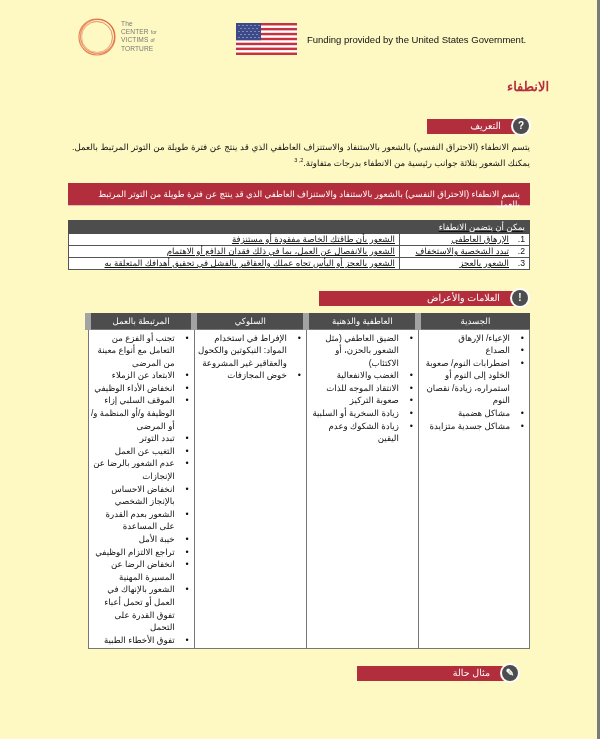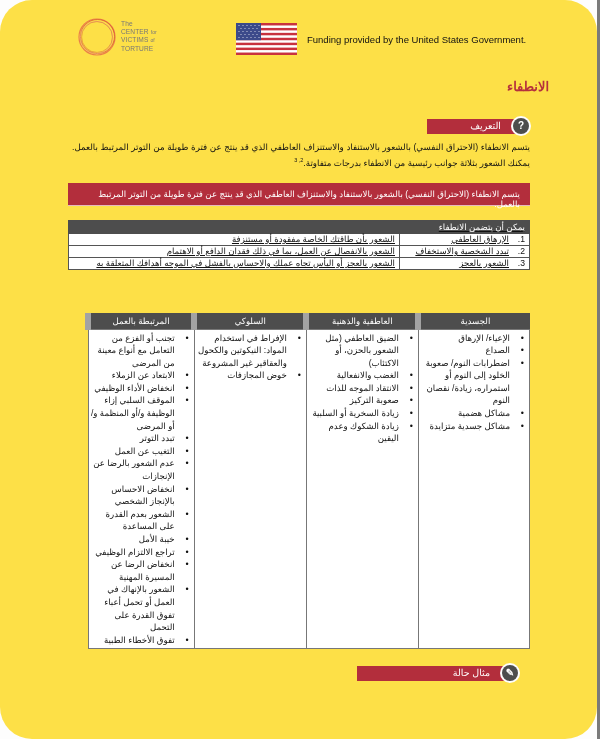--- a/index.html
+++ b/index.html
@@ -1,18 +1,18 @@
 <!DOCTYPE html>
 <html><head>
 <meta charset="utf-8">
 <style>
   * { box-sizing: border-box; margin: 0; padding: 0; }
   html, body { width: 600px; height: 739px; background: #fdfdfd; overflow: hidden; }
   body { font-family: "Liberation Sans", sans-serif; color: #111; position: relative; }
-  .page { position: absolute; left: 0; top: 0; width: 597px; height: 739px; background: #fde047; border-radius: 32px; }
+  .page { position: absolute; left: 0; top: 0; width: 597px; height: 739px; background: #fef9c3; }
   .page-edge { position: absolute; right: 0; top: 0; width: 3px; height: 739px; background: #7a7a7a; }
 
   
   .logo { position: absolute; left: 76px; top: 16px; width: 42px; height: 42px; }
   .logo-text { position: absolute; left: 121px; top: 20px; font-size: 6.6px; line-height: 8.2px; color: #777; letter-spacing: 0.1px; }
   .logo-text .sm { font-size: 5px; }
   .flag { position: absolute; left: 236px; top: 23px; width: 61px; height: 32px; }
   .funding { position: absolute; left: 307px; top: 34px; font-size: 9.5px; color: #111; }
 
   
@@ -136,25 +136,31 @@
       <tr>
         <td class="num"><span class="n">1.</span><span>الإرهاق العاطفي</span></td>
         <td>الشعور بأن طاقتك الخاصة مفقودة أو مستنزفة</td>
       </tr>
       <tr>
         <td class="num"><span class="n">2.</span><span>تبدد الشخصية والاستخفاف</span></td>
         <td>الشعور بالانفصال عن العمل، بما في ذلك فقدان الدافع أو الاهتمام</td>
       </tr>
       <tr>
         <td class="num"><span class="n">3.</span><span>الشعور بالعجز</span></td>
-        <td>الشعور بالعجز أو اليأس تجاه عملك والاحساس بالفشل في الموجه أهدافك المتعلقة به</td>
+        <td>الشعور بالعجز أو اليأس تجاه عملك والعقاقير بالفشل في تحقيق أهدافك المتعلقة به</td>
       </tr>
     </tbody>
   </table>
 
+  <div class="sec sec-sym">
+    <span class="label">العلامات والأعراض</span>
+    <span class="icon-badge">
+      <span class="icon-inner">!</span>
+    </span>
+  </div>
 
   <table class="sym">
     <thead>
       <tr>
         <th class="c1">الجسدية</th>
         <th class="c2">العاطفية والذهنية</th>
         <th class="c3">السلوكي</th>
         <th class="c4">المرتبطة بالعمل</th>
       </tr>
     </thead>

